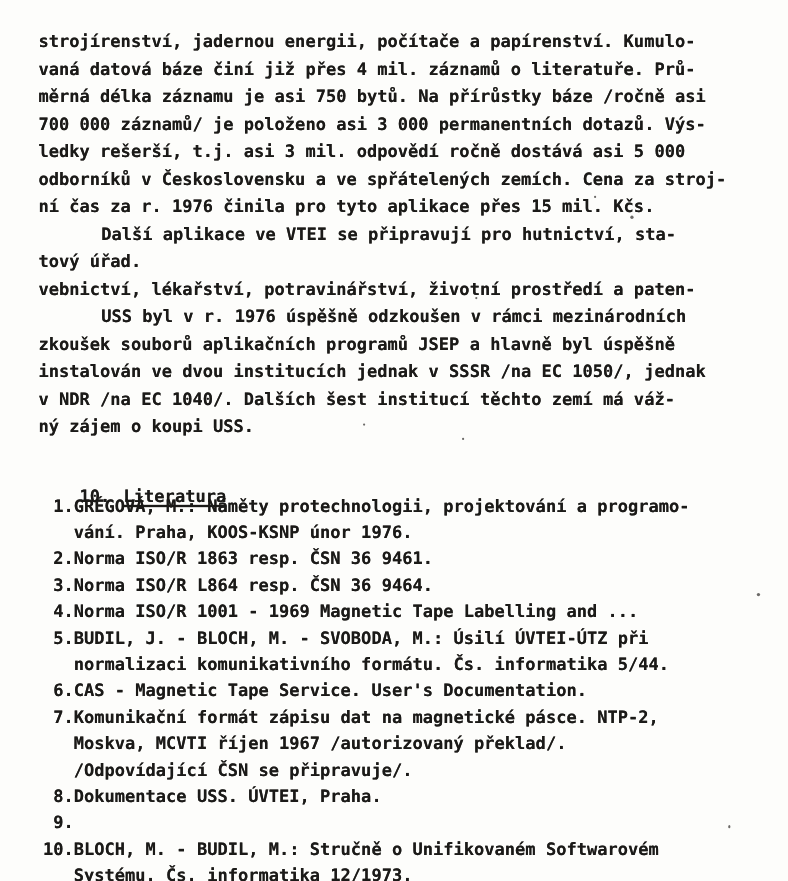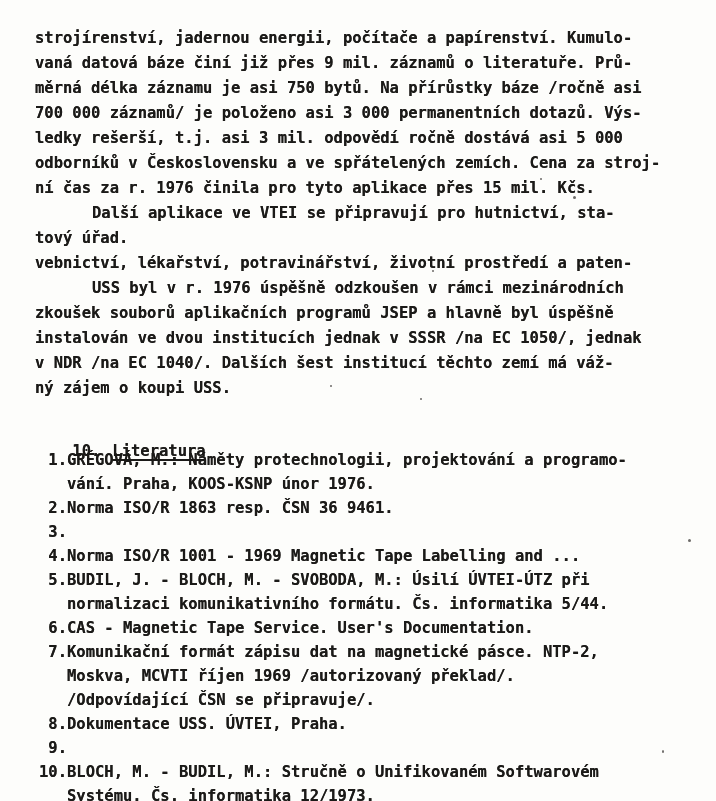--- a/index.html
+++ b/index.html
@@ -76,21 +76,21 @@
   <div class="speck" style="left:420px;top:398px;width:2px;height:2px;"></div>
   <div class="speck" style="left:540px;top:178px;width:2px;height:2px;"></div>
   <div class="speck" style="left:432px;top:270px;width:2px;height:2px;"></div>
   <div class="speck" style="left:688px;top:539px;width:3px;height:3px;"></div>
   <div class="speck" style="left:662px;top:750px;width:2px;height:3px;"></div>
   <div class="speck" style="left:330px;top:385px;width:2px;height:2px;"></div>
 
   <div class="body-block">
     <div>
       <div class="line">strojírenství, jadernou energii, počítače a papírenství. Kumulo-</div>
-      <div class="line">vaná datová báze činí již přes 9 mil. záznamů o literatuře. Prů-</div>
+      <div class="line">vaná datová báze činí již přes 4 mil. záznamů o literatuře. Prů-</div>
       <div class="line">měrná délka záznamu je asi 750 bytů. Na přírůstky báze /ročně asi</div>
       <div class="line">700 000 záznamů/ je položeno asi 3 000 permanentních dotazů. Výs-</div>
       <div class="line">ledky rešerší, t.j. asi 3 mil. odpovědí ročně dostává asi 5 000</div>
       <div class="line">odborníků v Československu a ve spřátelených zemích. Cena za stroj-</div>
       <div class="line">ní čas za r. 1976 činila pro tyto aplikace přes 15 mil. Kčs.</div>
     </div>
     <div>
       <div class="line indent">Další aplikace ve VTEI se připravují pro hutnictví, sta-</div>
       <div class="line">tový úřad.</div>
       <div class="line">vebnictví, lékařství, potravinářství, životní prostředí a paten-</div>
@@ -120,20 +120,23 @@
 
     <div class="ref">
       <span class="ref-num">2.</span>
       <div class="ref-text">
         <div class="line">Norma ISO/R 1863 resp. ČSN 36 9461.</div>
       </div>
     </div>
 
     <div class="ref">
       <span class="ref-num">3.</span>
+      <div class="ref-text">
+        <div class="line">Norma ISO/R L864 resp. ČSN 36 9464.</div>
+      </div>
     </div>
 
     <div class="ref">
       <span class="ref-num">4.</span>
       <div class="ref-text">
         <div class="line">Norma ISO/R 1001 - 1969 Magnetic Tape Labelling and ...</div>
       </div>
     </div>
 
     <div class="ref">
@@ -148,21 +151,21 @@
       <span class="ref-num">6.</span>
       <div class="ref-text">
         <div class="line">CAS - Magnetic Tape Service. User's Documentation.</div>
       </div>
     </div>
 
     <div class="ref">
       <span class="ref-num">7.</span>
       <div class="ref-text">
         <div class="line">Komunikační formát zápisu dat na magnetické pásce. NTP-2,</div>
-        <div class="line">Moskva, MCVTI říjen 1969 /autorizovaný překlad/.</div>
+        <div class="line">Moskva, MCVTI říjen 1967 /autorizovaný překlad/.</div>
         <div class="line">/Odpovídající ČSN se připravuje/.</div>
       </div>
     </div>
 
     <div class="ref">
       <span class="ref-num">8.</span>
       <div class="ref-text">
         <div class="line">Dokumentace USS. ÚVTEI, Praha.</div>
       </div>
     </div>

